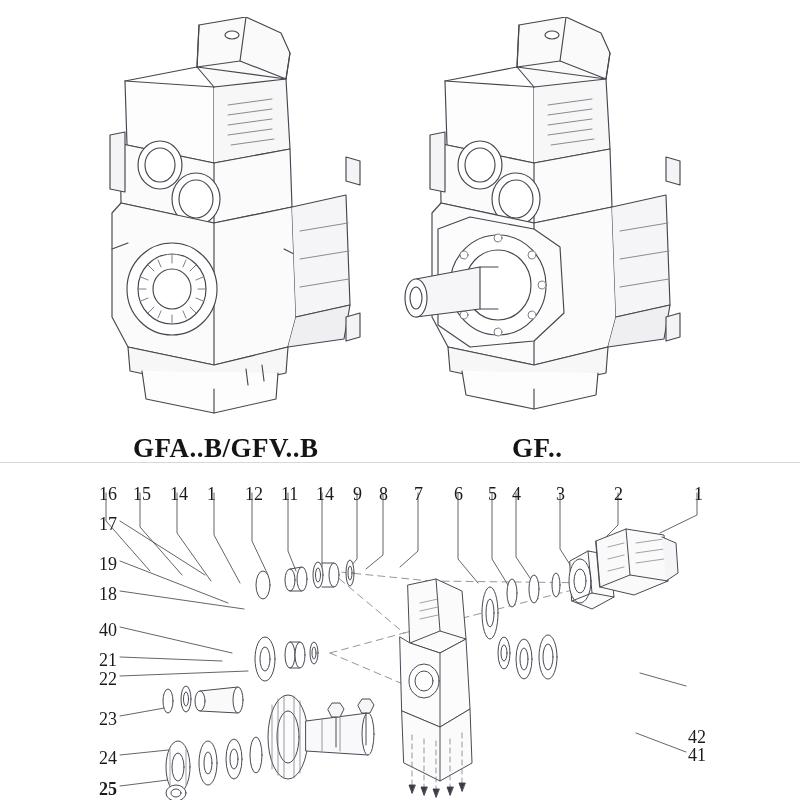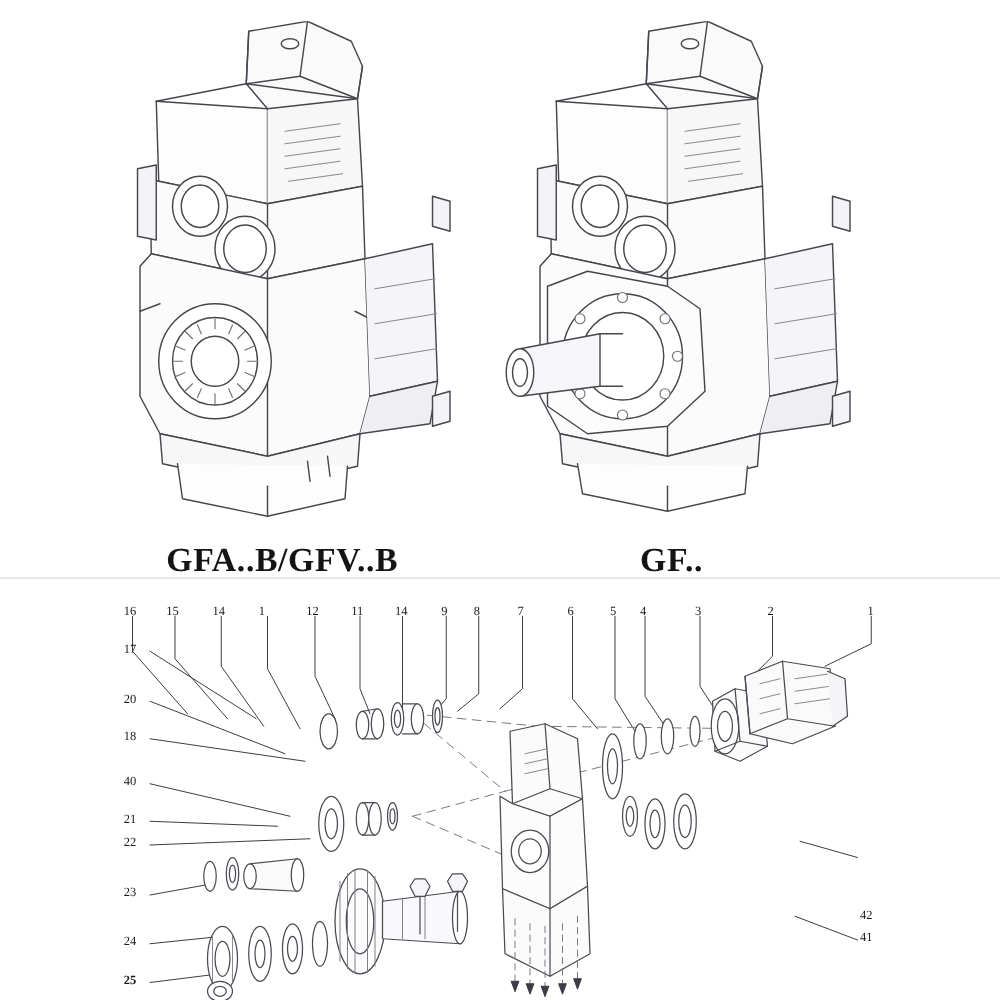--- a/index.html
+++ b/index.html
@@ -55,21 +55,21 @@
     left: 133px;
     top: 416px;
   }
   .caption-right {
     left: 512px;
     top: 416px;
   }
   .lbl {
     position: absolute;
     font-family: "Liberation Serif", serif;
-    font-size: 10px;
+    font-size: 18px;
     color: #1a1a1a;
     white-space: nowrap;
   }
   svg { display: block; }
 </style>
 </head>
 <body>
 
 <div class="page">
 
@@ -439,21 +439,21 @@
     <div class="lbl" style="left:379px; top:21px;">8</div>
     <div class="lbl" style="left:414px; top:21px;">7</div>
     <div class="lbl" style="left:454px; top:21px;">6</div>
     <div class="lbl" style="left:488px; top:21px;">5</div>
     <div class="lbl" style="left:512px; top:21px;">4</div>
     <div class="lbl" style="left:556px; top:21px;">3</div>
     <div class="lbl" style="left:614px; top:21px;">2</div>
     <div class="lbl" style="left:694px; top:21px;">1</div>
 
     <div class="lbl" style="left:99px; top:51px;">17</div>
-    <div class="lbl" style="left:99px; top:91px;">20</div>
+    <div class="lbl" style="left:99px; top:91px;">19</div>
     <div class="lbl" style="left:99px; top:121px;">18</div>
     <div class="lbl" style="left:99px; top:157px;">40</div>
     <div class="lbl" style="left:99px; top:187px;">21</div>
     <div class="lbl" style="left:99px; top:206px;">22</div>
     <div class="lbl" style="left:99px; top:246px;">23</div>
     <div class="lbl" style="left:99px; top:285px;">24</div>
     <div class="lbl" style="left:99px; top:316px;font-weight:bold;">25</div>
 
     <div class="lbl" style="left:688px; top:216px;margin-top:48px;">42</div>
     <div class="lbl" style="left:688px; top:282px;">41</div>

